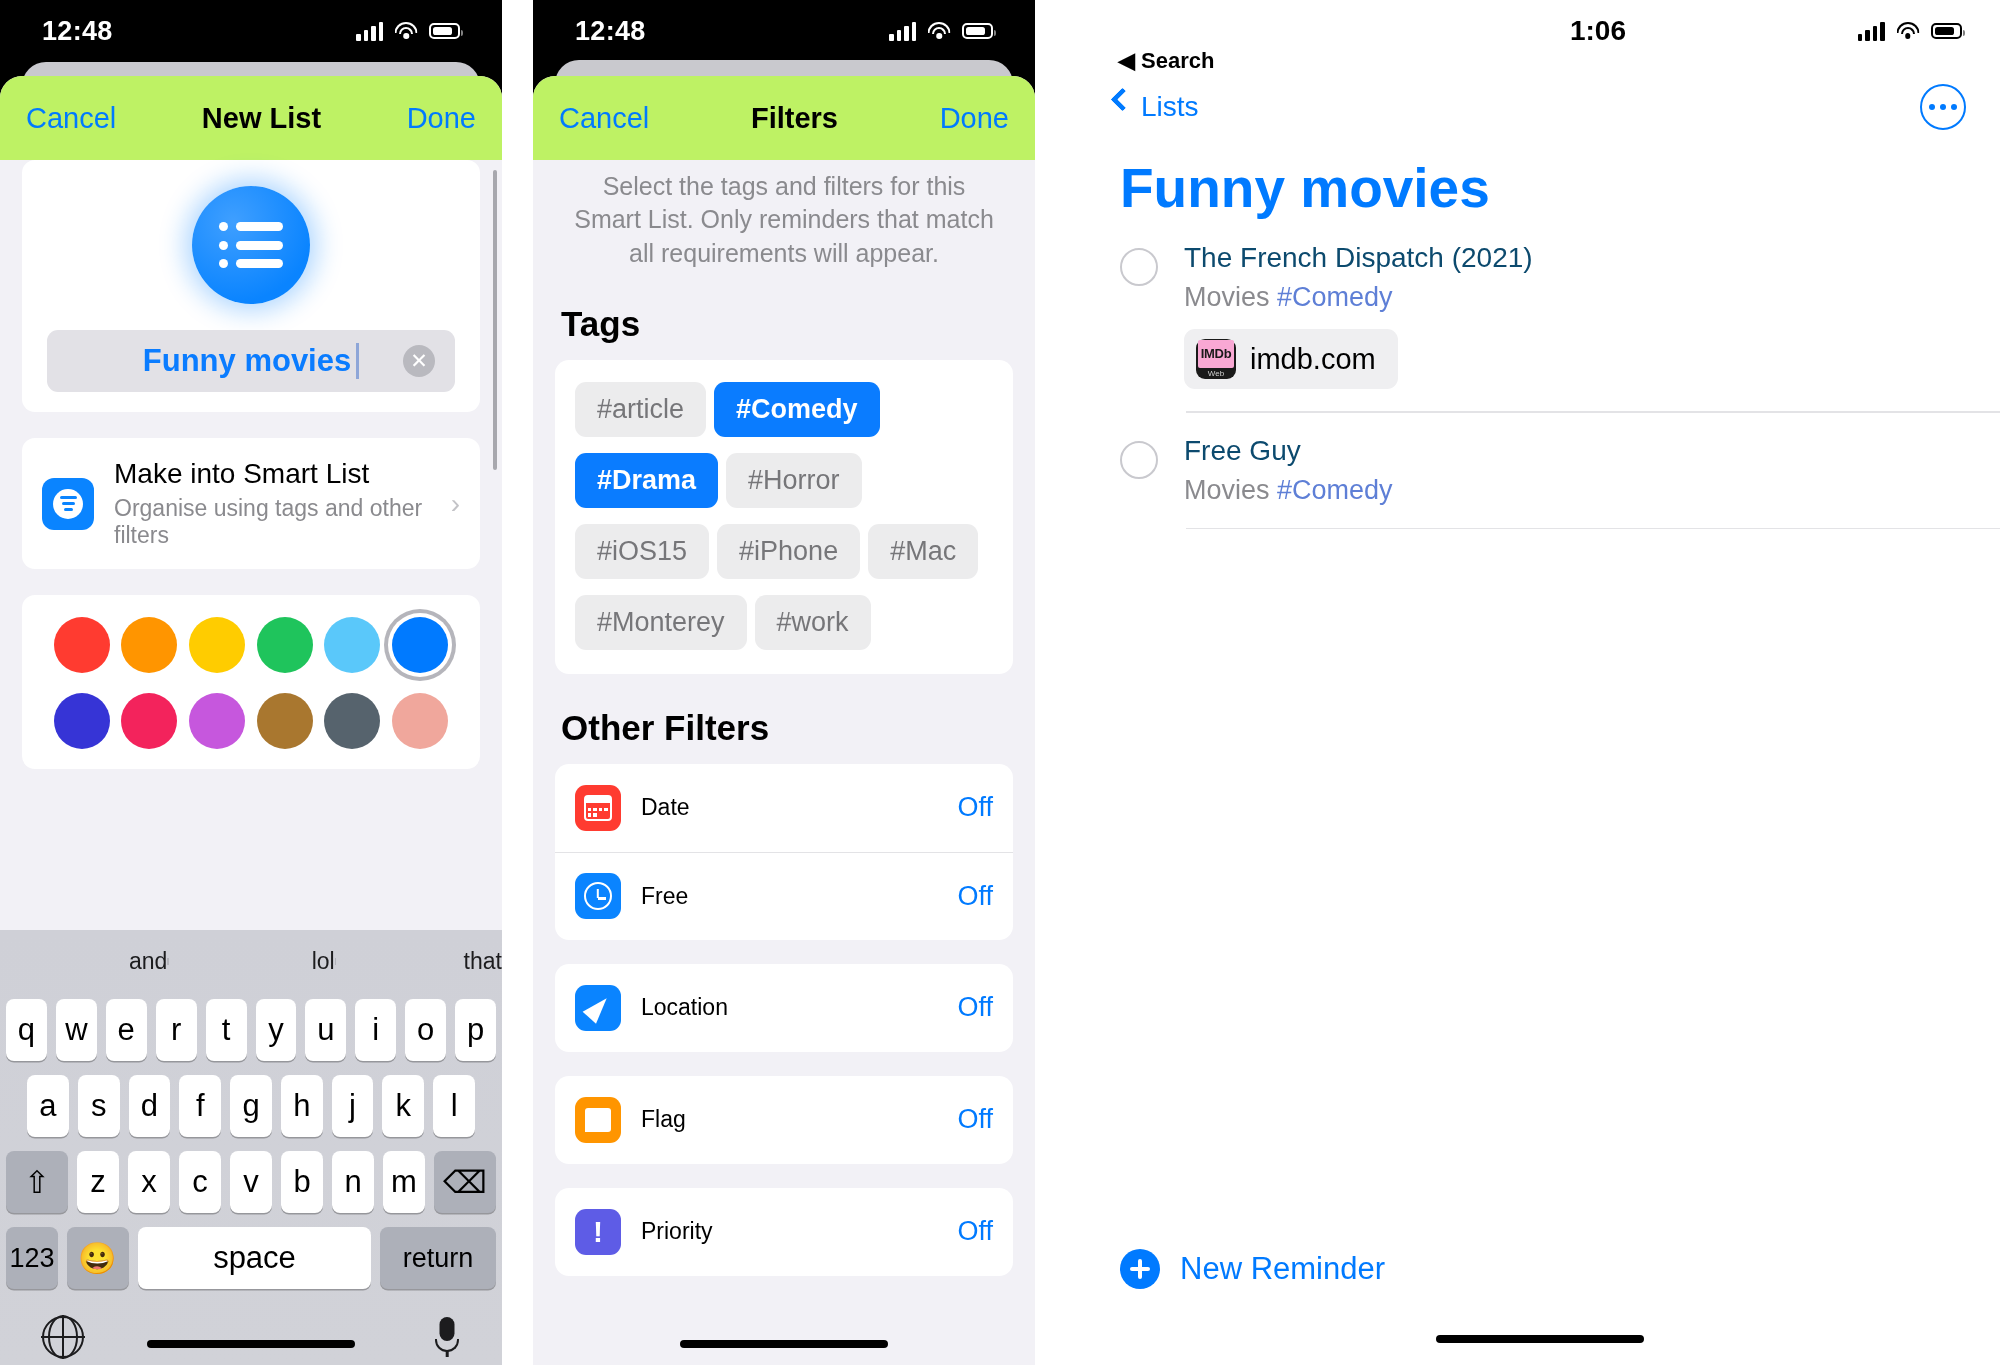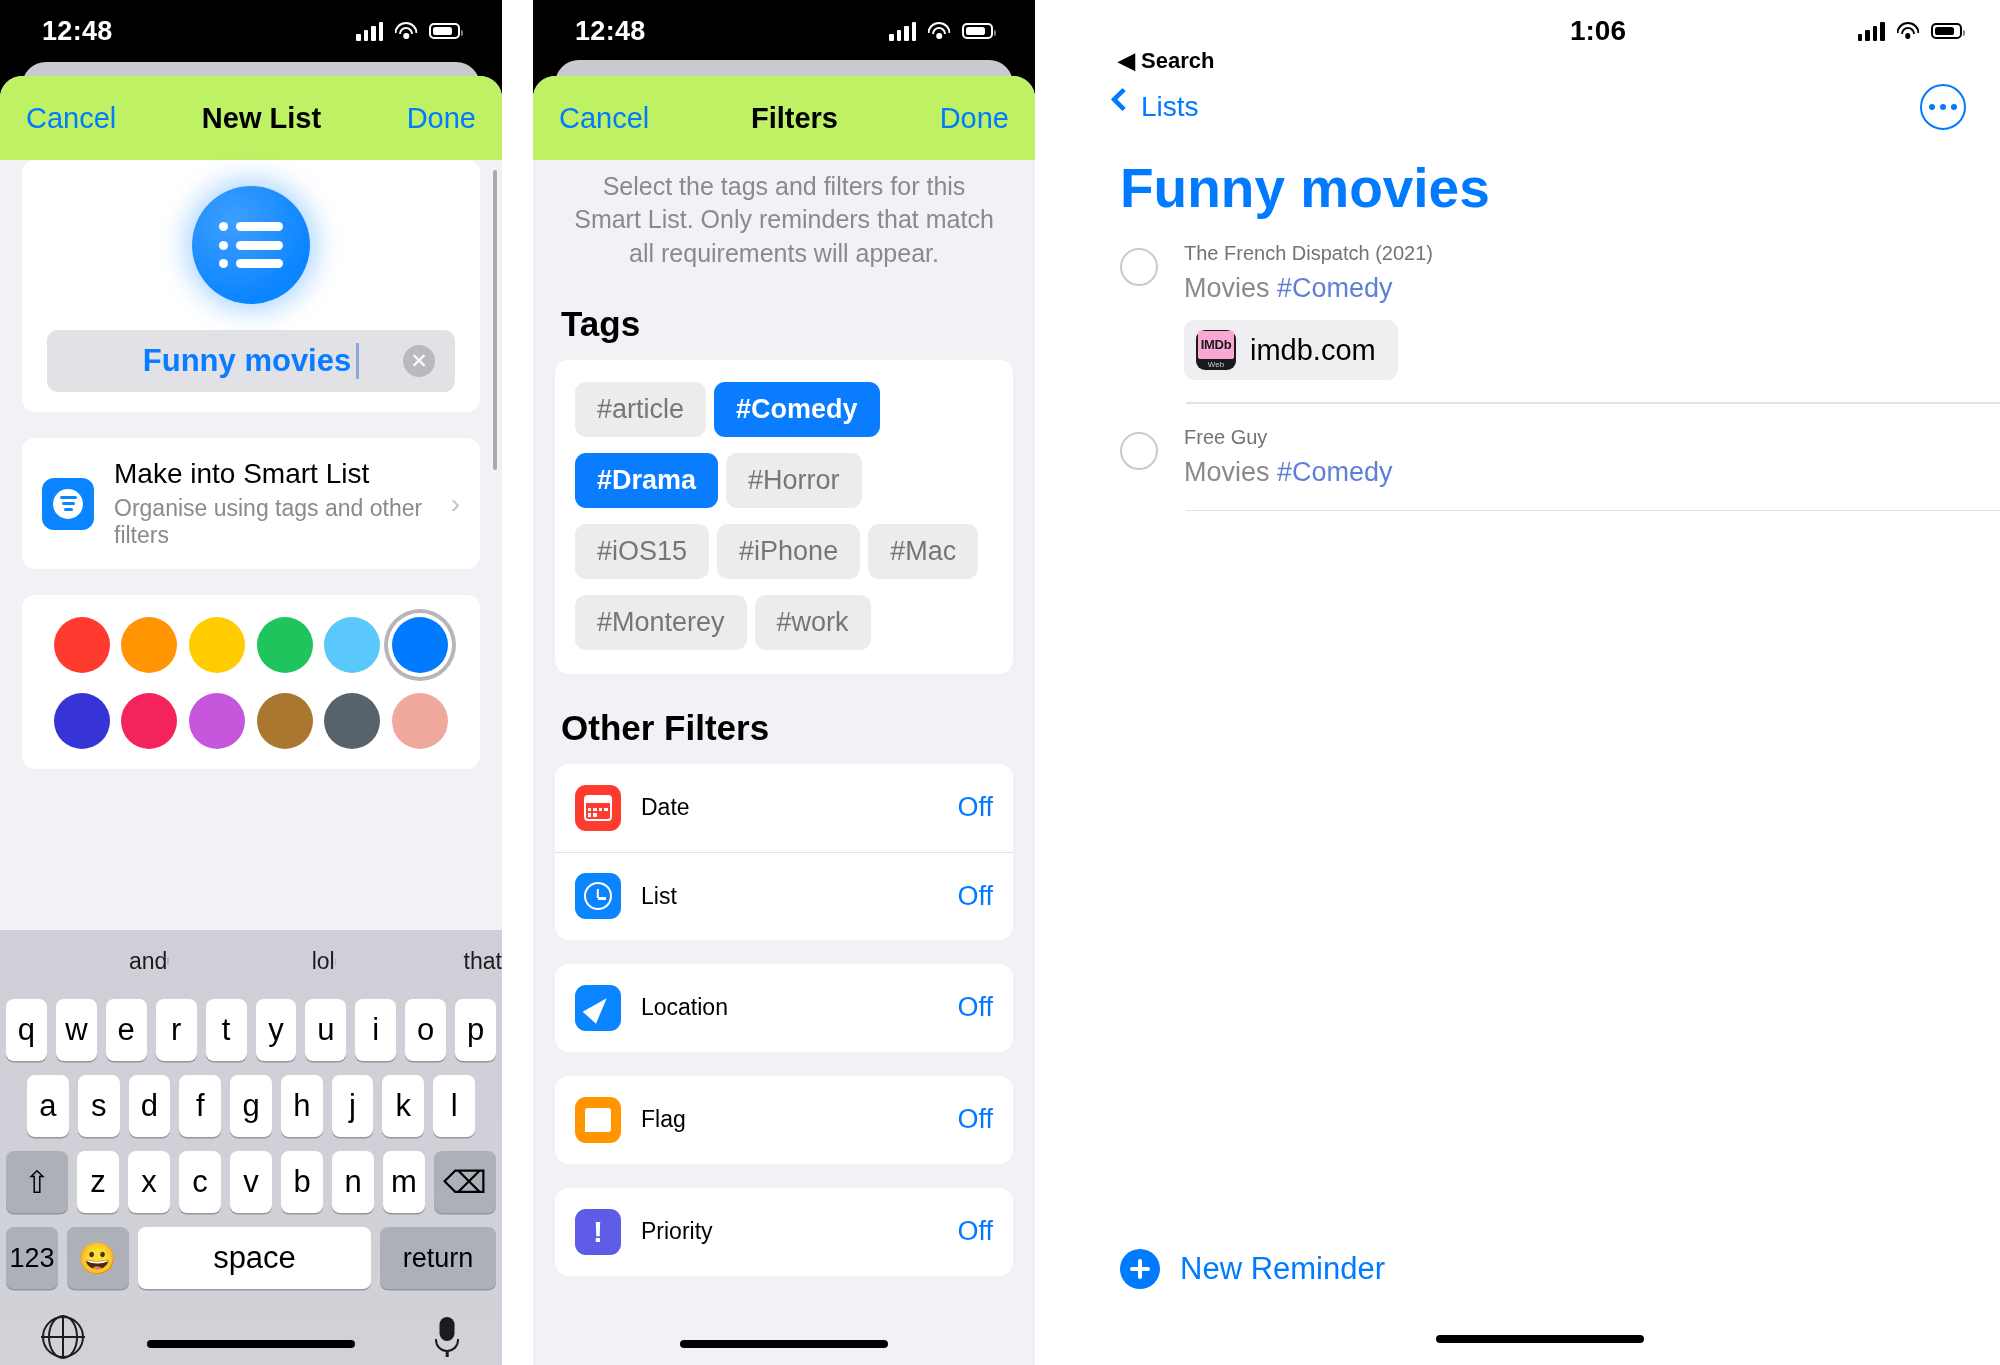--- a/index.html
+++ b/index.html
@@ -160,21 +160,21 @@
            transform: rotate(45deg); border-radius:2px; }
   .more-btn { margin-left:auto; width:46px; height:46px; border-radius:50%;
               border:2.6px solid #007aff; display:flex; align-items:center; justify-content:center;
               gap:5px; }
   .more-btn u { width:6px; height:6px; border-radius:50%; background:#007aff; display:block; }
   .p3-title { font-size:55px; font-weight:700; color:#007aff; padding: 26px 40px 22px; }
   .rem { display:flex; padding: 0 0 0 40px; }
   .rem-circle { width:38px; height:38px; border-radius:50%; border:2.8px solid #c9c9ce;
                 flex:0 0 auto; margin-top:6px; }
   .rem-body { flex:1; margin-left:26px; padding-bottom:22px; }
-  .rem-title { font-size:20px; color:#737373; }
+  .rem-title { font-size:28px; color:#0c4a6e; }
   .rem-meta { font-size:27px; color:#8a8a8e; margin-top:8px; }
   .rem-meta b { color:#5e7fd6; font-weight:400; }
   .link-chip { display:inline-flex; align-items:center; gap:14px; background:#efeff1;
                border-radius:11px; padding: 10px 22px 10px 12px; margin-top:16px; }
   .imdb { width:40px; height:40px; border-radius:9px; background:#1a1a1a;
           display:flex; flex-direction:column; align-items:center; justify-content:center; }
   .imdb b { font-size:13px; font-weight:700; color:#1a1a1a; background:#f9a8d4;
             padding:7px 3px; border-radius:2px; letter-spacing:-.3px; line-height:1.1; }
   .imdb s { font-size:8px; color:#cfcfcf; text-decoration:none; margin-top:1px; }
   .link-txt { font-size:29px; color:#000; }
@@ -414,21 +414,21 @@
                 <u></u>
               </div>
           </div>
           <div class="lbl">Date</div>
           <div class="val">Off</div>
         </div>
         <div class="frow">
           <div class="ficon" style="background:#0a84ff">
             <div class="clock-g"></div>
           </div>
-          <div class="lbl">List</div>
+          <div class="lbl">Free</div>
           <div class="val">Off</div>
         </div>
       </div>
 
       <div class="rows-card">
         <div class="frow">
           <div class="ficon" style="background:#0a84ff">
             <div class="arrow-g"></div>
           </div>
           <div class="lbl">Location</div>

